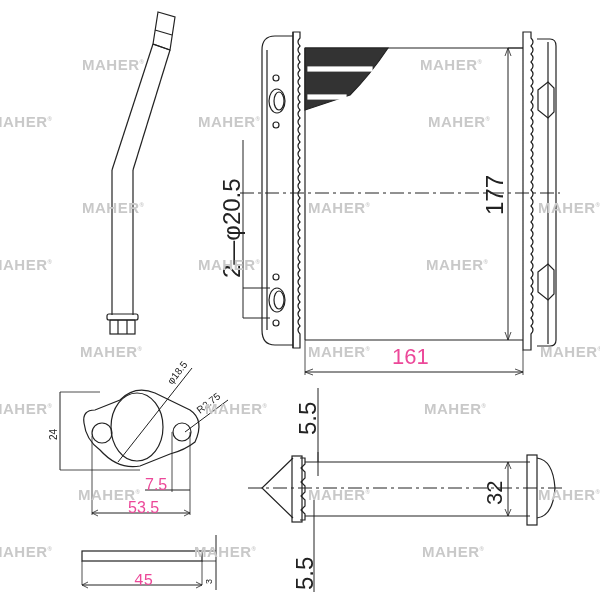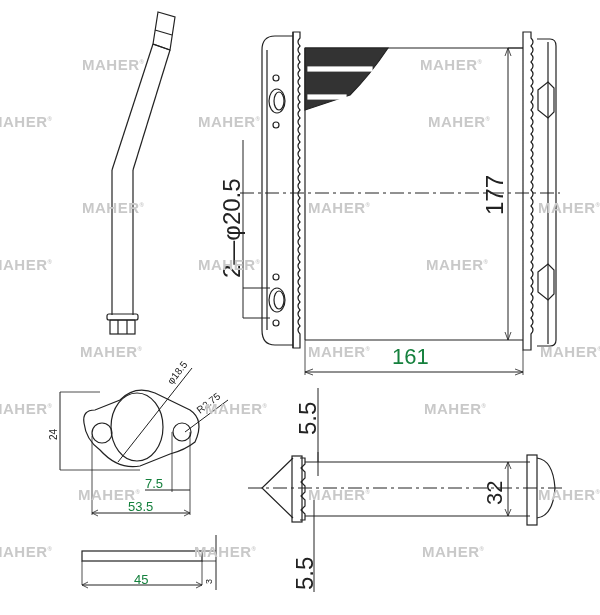--- a/index.html
+++ b/index.html
@@ -1,22 +1,22 @@
 <!DOCTYPE html>
 <html><head>
 <meta charset="utf-8">
 <style>
   html, body { margin: 0; padding: 0; background: #ffffff; }
   body { width: 600px; height: 615px; overflow: hidden; position: relative; font-family: "Liberation Sans", sans-serif; }
   #canvas { position: absolute; left: 0; top: 0; width: 600px; height: 615px; }
   .wm { position: absolute; font-family: "Liberation Sans", sans-serif; font-weight: bold; font-size: 15px; color: #c9c9c9; letter-spacing: 0.5px; white-space: nowrap; }
   .wm sup { font-size: 6px; }
-  .dim { position: absolute; font-family: "Liberation Sans", sans-serif; color: #15803d; white-space: nowrap; }
+  .dim { position: absolute; font-family: "Liberation Sans", sans-serif; color: #ec4899; white-space: nowrap; }
   .big { font-size: 22px; }
-  .small { font-size: 13px; }
+  .small { font-size: 16px; }
   svg text { font-family: "Liberation Sans", sans-serif; }
 </style>
 </head>
 <body>
 
 <div id="canvas">
 
   <svg width="600" height="615" viewBox="0 0 600 615" style="position:absolute;left:0;top:0;">
     <g fill="none" stroke="#222" stroke-width="1.2">
 
@@ -147,21 +147,21 @@
     <text x="0" y="0" font-size="22" fill="#222" transform="translate(502,505) rotate(-90)">32</text>
     <text x="0" y="0" font-size="10" fill="#222" transform="translate(57,440) rotate(-90)">24</text>
     <text x="0" y="0" font-size="10" fill="#222" transform="translate(172,385) rotate(-52)">φ18.5</text>
     <text x="0" y="0" font-size="10" fill="#222" transform="translate(200,414) rotate(-38)">R2.75</text>
     <text x="0" y="0" font-size="9" fill="#222" transform="translate(212,584) rotate(-90)">3</text>
   </svg>
 
   <span class="dim big" style="left:392px;top:344px;">161</span>
   <span class="dim small" style="left:145px;top:476px;">7.5</span>
   <span class="dim small" style="left:128px;top:499px;">53.5</span>
-  <span class="dim small" style="left:134px;top:572px;">45</span>
+  <span class="dim small" style="left:134px;top:572px;font-family:Liberation Mono, monospace;">45</span>
 
   <div id="wm-layer">
       <span class="wm" style="left: 82px; top: 56px;">MAHER<sup>®</sup></span>
       <span class="wm" style="left: 420px; top: 56px;">MAHER<sup>®</sup></span>
       <span class="wm" style="left: -10px; top: 113px;">MAHER<sup>®</sup></span>
       <span class="wm" style="left: 198px; top: 113px;">MAHER<sup>®</sup></span>
       <span class="wm" style="left: 428px; top: 113px;">MAHER<sup>®</sup></span>
       <span class="wm" style="left: 82px; top: 199px;">MAHER<sup>®</sup></span>
       <span class="wm" style="left: 308px; top: 199px;">MAHER<sup>®</sup></span>
       <span class="wm" style="left: 538px; top: 199px;">MAHER<sup>®</sup></span>

